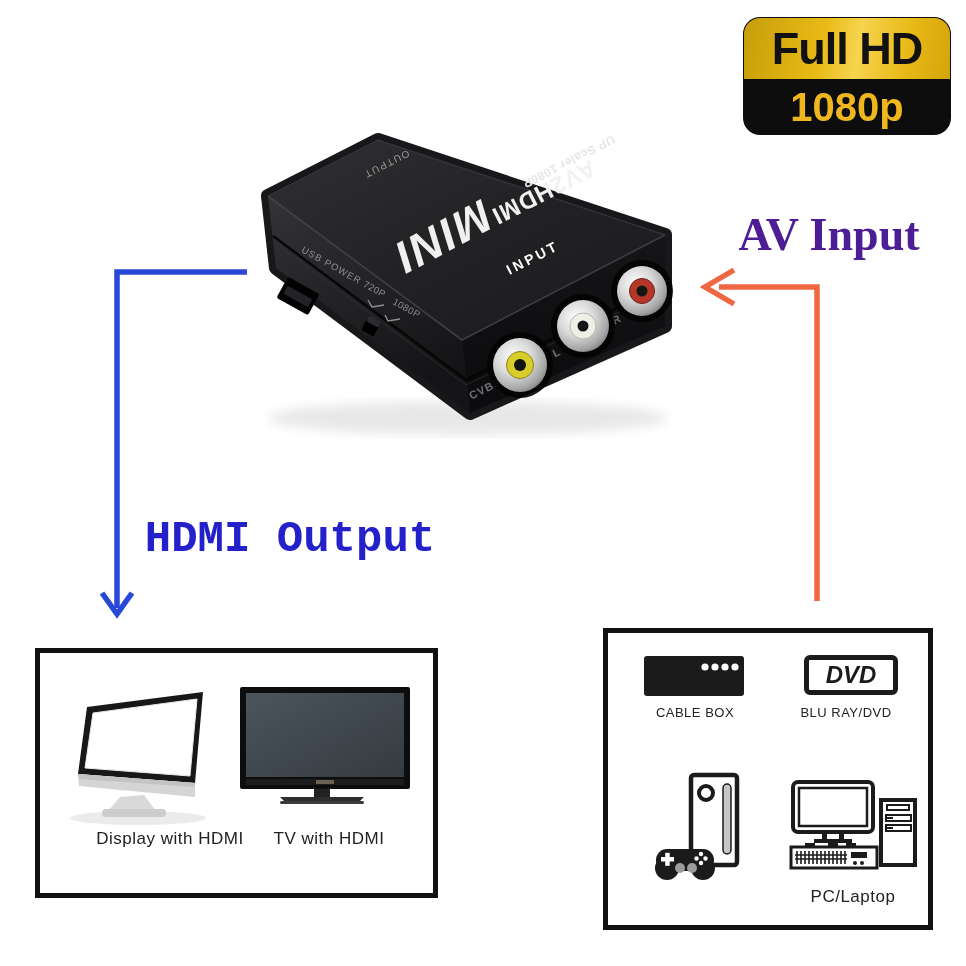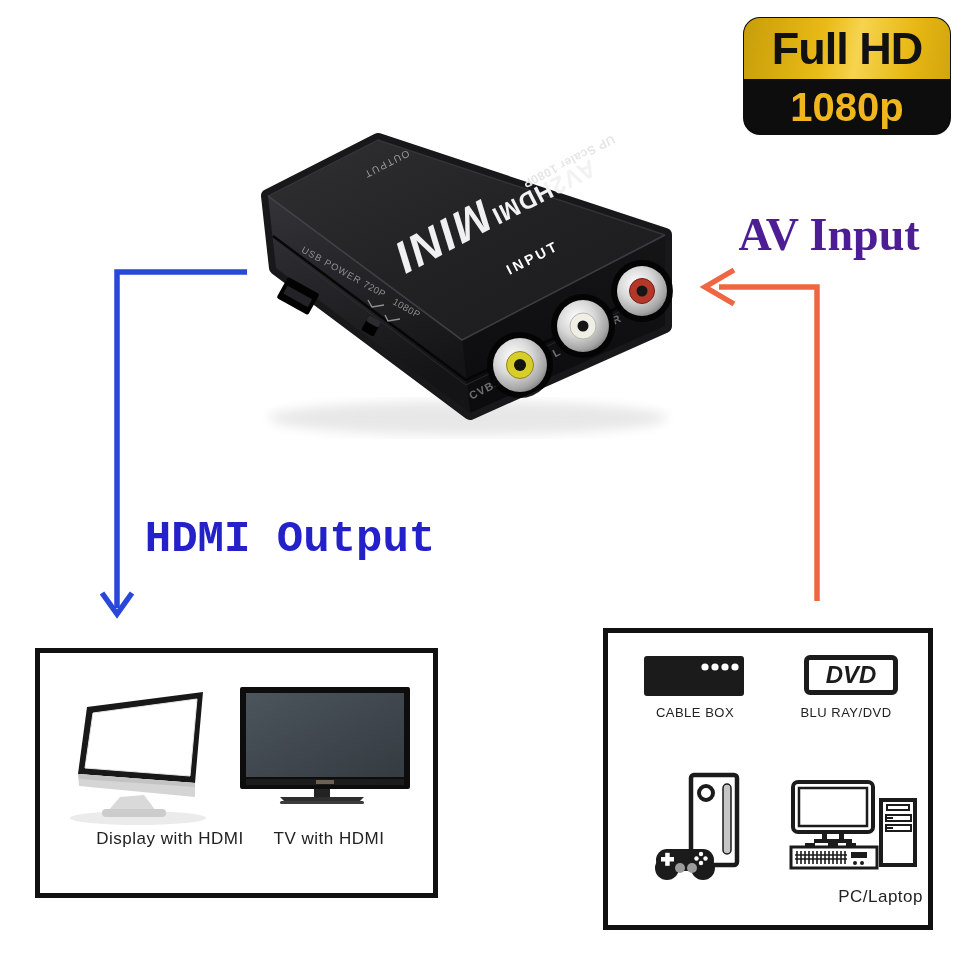--- a/index.html
+++ b/index.html
@@ -227,14 +227,14 @@
     </g>
     <rect x="68" y="75" width="16" height="6" fill="#1b1b1b"></rect>
     <circle cx="72" cy="86" r="2" fill="#1b1b1b"></circle>
     <circle cx="79" cy="86" r="2" fill="#1b1b1b"></circle>
     <rect x="98" y="23" width="34" height="65" fill="#fff" stroke="#1b1b1b" stroke-width="4"></rect>
     <rect x="104" y="28" width="22" height="5" fill="#fff" stroke="#1b1b1b" stroke-width="2"></rect>
     <rect x="103" y="38" width="25" height="6" fill="#fff" stroke="#1b1b1b" stroke-width="2"></rect>
     <rect x="103" y="48" width="25" height="6" fill="#fff" stroke="#1b1b1b" stroke-width="2"></rect>
     <path d="M104,41 h6 M104,51 h6" stroke="#1b1b1b" stroke-width="2"></path>
   </svg>
-  <div class="caption" style="left:175px;top:254px;width:140px;text-align:right;">PC/Laptop</div>
+  <div class="caption" style="left:175px;top:254px;width:140px;">PC/Laptop</div>
 </div>
 
 </body></html>

